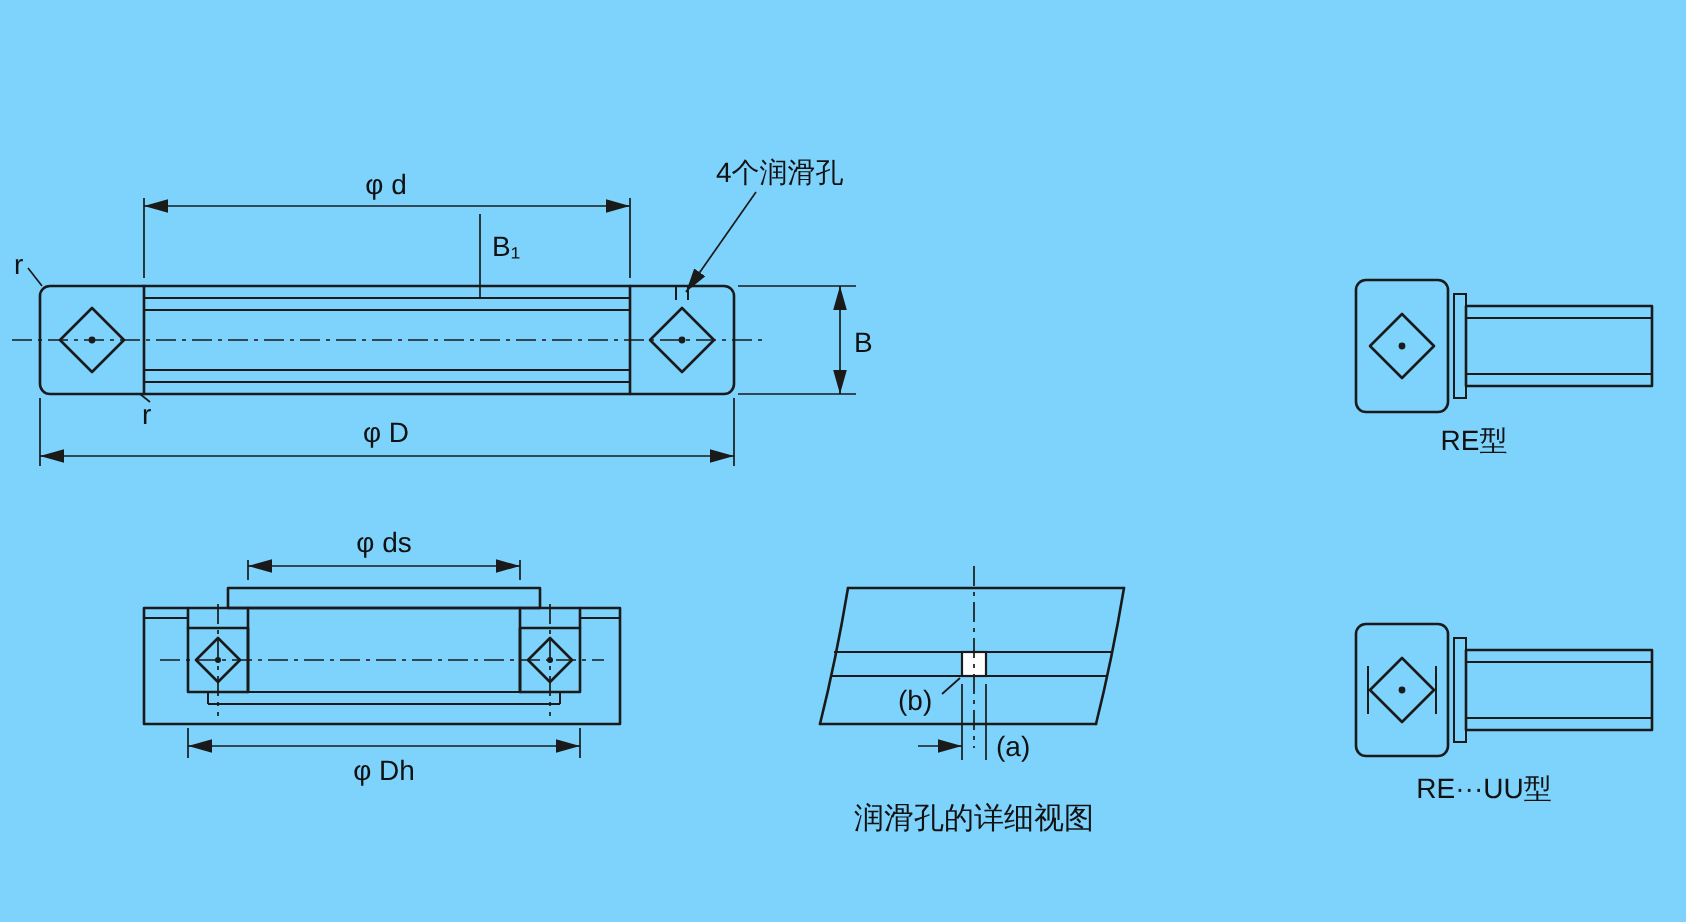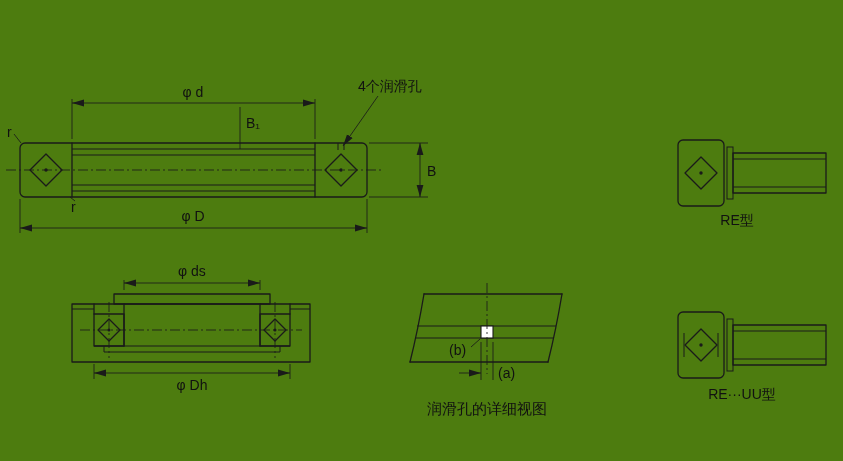--- a/index.html
+++ b/index.html
@@ -1,17 +1,17 @@
 <!DOCTYPE html>
 <html><head>
 <meta charset="utf-8">
 <style>
   html,body{margin:0;padding:0;background:#ffffff;}
   body{font-family:"Liberation Sans",sans-serif;}
-  .stage{position:relative;width:843px;height:461px;background:#4d7c0f;overflow:hidden;}
+  .stage{position:relative;width:843px;height:461px;background:#7dd3fc;overflow:hidden;}
   .stage svg{position:absolute;left:0;top:0;}
   .obj{fill:none;stroke:#1a1a1a;stroke-width:1.3;stroke-linecap:round;stroke-linejoin:round;}
   .thin{fill:none;stroke:#1a1a1a;stroke-width:1;}
   .dim{fill:none;stroke:#1a1a1a;stroke-width:.85;}
   .cl{fill:none;stroke:#1a1a1a;stroke-width:.85;stroke-dasharray:10 3 2 3;}
   .dot{fill:#1a1a1a;stroke:none;}
   .hole{fill:#ffffff;stroke:#1a1a1a;stroke-width:1.1;}
   .t{font:14px "Liberation Sans",sans-serif;fill:#111111;}
   .cap{font:15px "Liberation Sans",sans-serif;fill:#111111;}
 </style>

